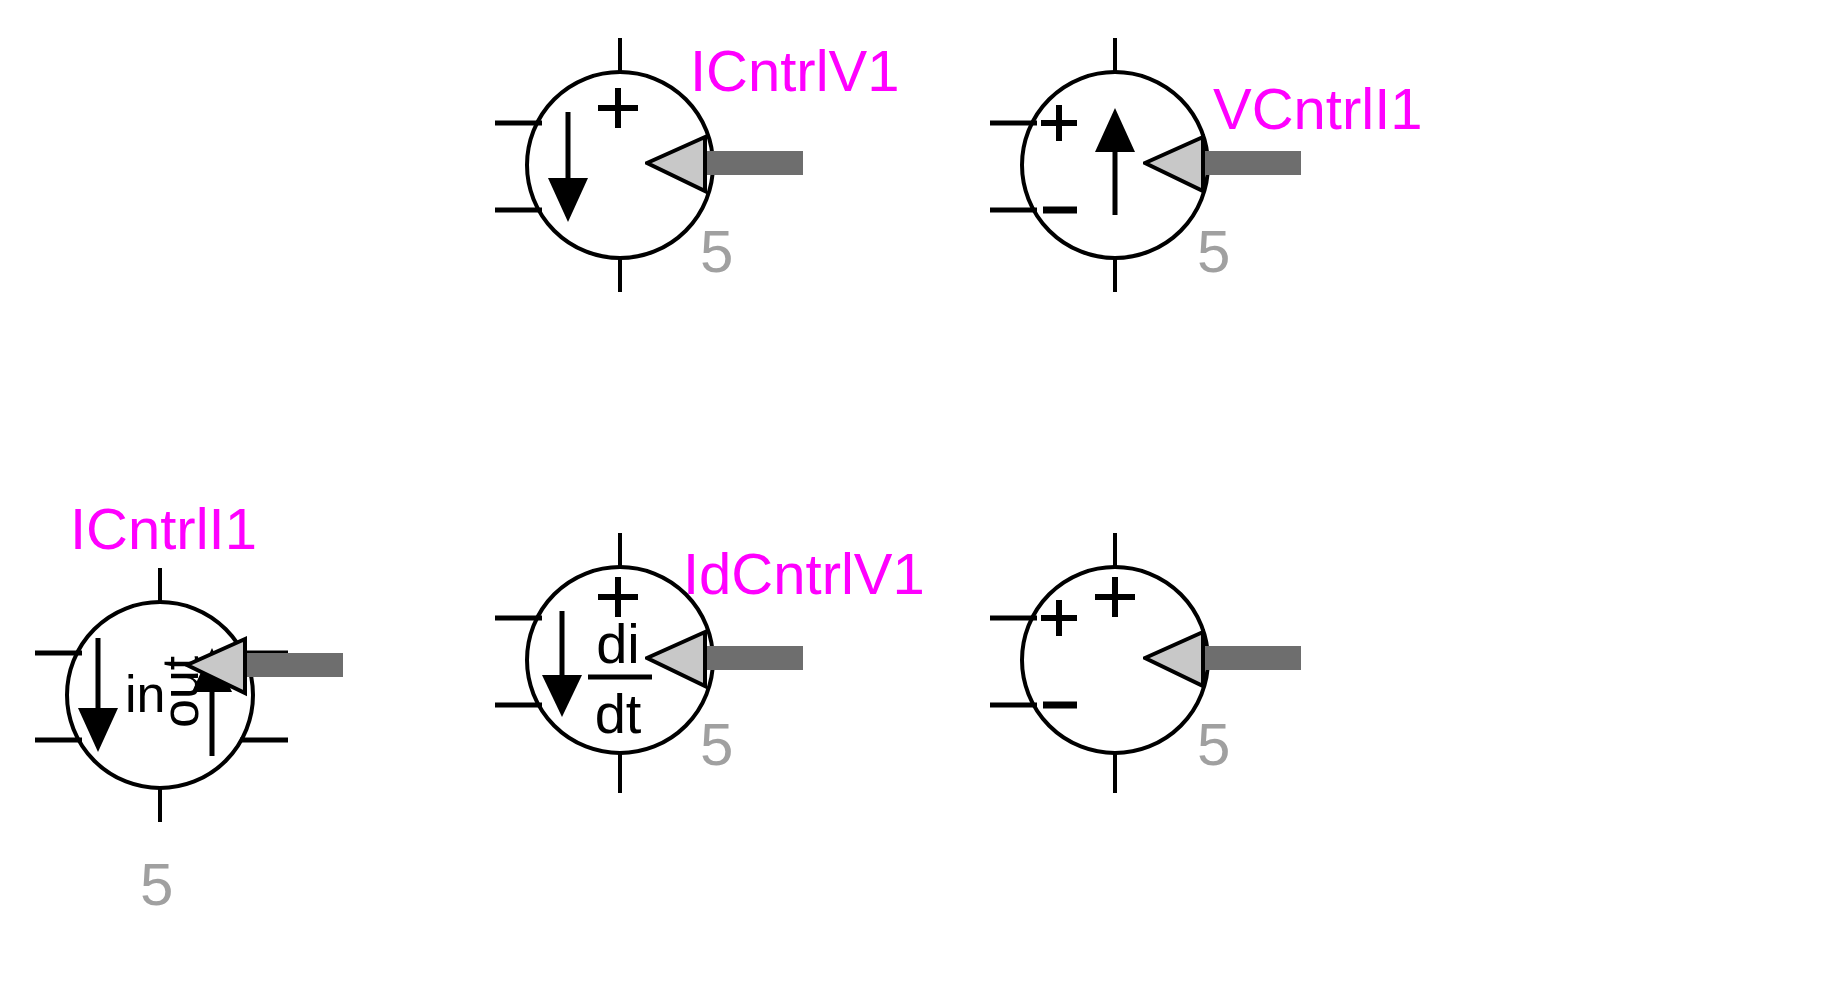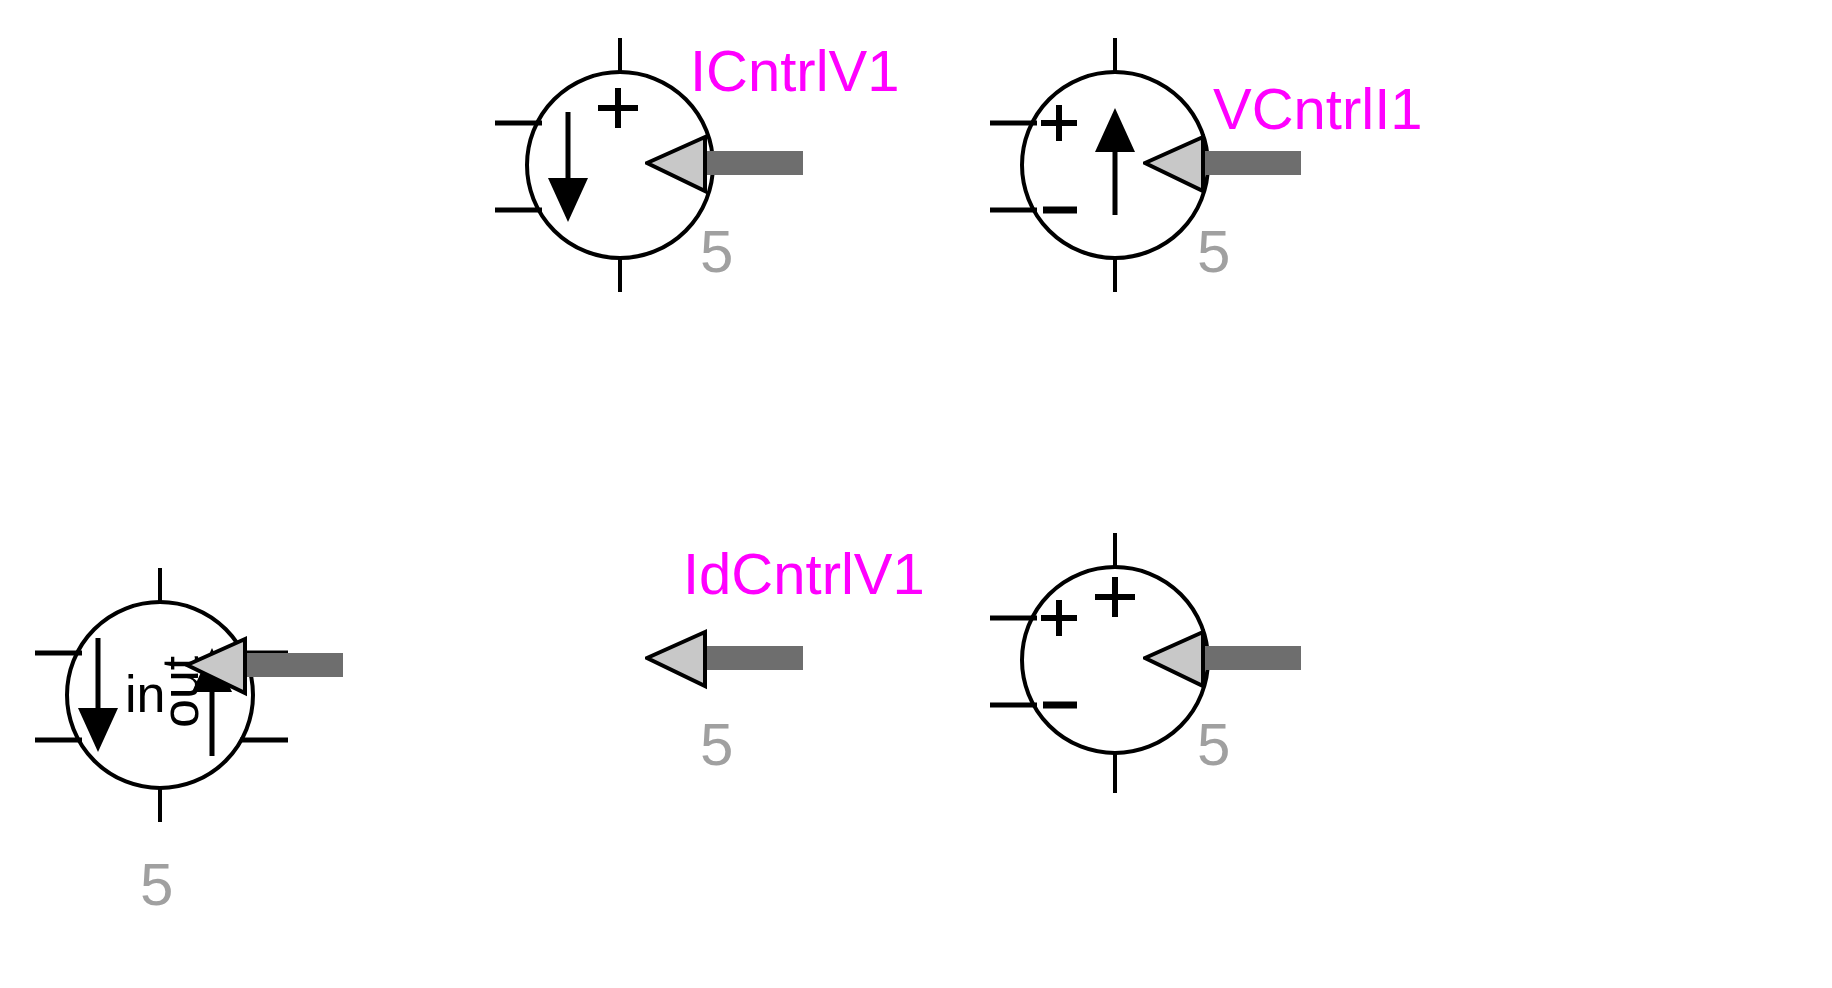--- a/index.html
+++ b/index.html
@@ -109,20 +109,21 @@
   </div>
   <div class="name-label" style="left:1213px; top:42px;margin-top:38px;">VCntrlI1</div>
   <div class="value-label" style="left:1197px; top:222px;">5</div>
   <div class="sel-arrow" style="left:1143px; top:133px;">
     <svg width="160" height="70" viewBox="0 0 160 70">
       <rect x="58" y="18" width="100" height="24" fill="#6e6e6e"></rect>
       <polygon points="2,30 60,4 60,58" fill="#c8c8c8" stroke="#000000" stroke-width="4"></polygon>
     </svg>
   </div>
 
+  <div class="name-label" style="left:70px; top:500px;">ICntrlI1</div>
   <div class="symbol" style="left:30px; top:560px;">
     <svg class="sym-svg" width="330" height="280" viewBox="0 0 330 280">
       <circle cx="130" cy="135" r="93" fill="#ffffff" stroke="#000000" stroke-width="4"></circle>
       <line x1="130" y1="8" x2="130" y2="42" stroke="#000000" stroke-width="4"></line>
       <line x1="130" y1="228" x2="130" y2="262" stroke="#000000" stroke-width="4"></line>
       <line x1="5" y1="93" x2="52" y2="93" stroke="#000000" stroke-width="5"></line>
       <line x1="5" y1="180" x2="52" y2="180" stroke="#000000" stroke-width="5"></line>
       <line x1="210" y1="93" x2="258" y2="93" stroke="#000000" stroke-width="5"></line>
       <line x1="210" y1="180" x2="258" y2="180" stroke="#000000" stroke-width="5"></line>
 
@@ -140,20 +141,41 @@
     </svg>
   </div>
   <div class="value-label" style="left:140px; top:855px;">5</div>
   <div class="sel-arrow" style="left:185px; top:635px;">
     <svg width="160" height="70" viewBox="0 0 160 70">
       <rect x="58" y="18" width="100" height="24" fill="#6e6e6e"></rect>
       <polygon points="2,30 60,4 60,58" fill="#c8c8c8" stroke="#000000" stroke-width="4"></polygon>
     </svg>
   </div>
 
+  <div class="symbol" style="left:490px; top:525px;">
+    <svg class="sym-svg" width="330" height="280" viewBox="0 0 330 280">
+      <circle cx="130" cy="135" r="93" fill="#ffffff" stroke="#000000" stroke-width="4"></circle>
+      <line x1="130" y1="8" x2="130" y2="42" stroke="#000000" stroke-width="4"></line>
+      <line x1="130" y1="228" x2="130" y2="268" stroke="#000000" stroke-width="4"></line>
+      <line x1="5" y1="93" x2="52" y2="93" stroke="#000000" stroke-width="5"></line>
+      <line x1="5" y1="180" x2="52" y2="180" stroke="#000000" stroke-width="5"></line>
+      <g>
+        <line x1="108" y1="72" x2="148" y2="72" stroke="#000000" stroke-width="6"></line>
+        <line x1="128" y1="52" x2="128" y2="92" stroke="#000000" stroke-width="6"></line>
+      </g>
+      <g>
+        <line x1="72" y1="86" x2="72" y2="152" stroke="#000000" stroke-width="5"></line>
+        <polygon points="52,150 92,150 72,192" fill="#000000"></polygon>
+      </g>
+
+      <text x="128" y="138" text-anchor="middle" font-family="Liberation Sans, sans-serif" font-size="56" fill="#000000">di</text>
+      <line x1="98" y1="152" x2="162" y2="152" stroke="#000000" stroke-width="5"></line>
+      <text x="128" y="208" text-anchor="middle" font-family="Liberation Sans, sans-serif" font-size="56" fill="#000000">dt</text>
+    </svg>
+  </div>
   <div class="name-label" style="left:683px; top:545px;text-align:center;">IdCntrlV1</div>
   <div class="value-label" style="left:700px; top:715px;">5</div>
   <div class="sel-arrow" style="left:645px; top:628px;">
     <svg width="160" height="70" viewBox="0 0 160 70">
       <rect x="58" y="18" width="100" height="24" fill="#6e6e6e"></rect>
       <polygon points="2,30 60,4 60,58" fill="#c8c8c8" stroke="#000000" stroke-width="4"></polygon>
     </svg>
   </div>
 
   <div class="symbol" style="left:985px; top:525px;">

